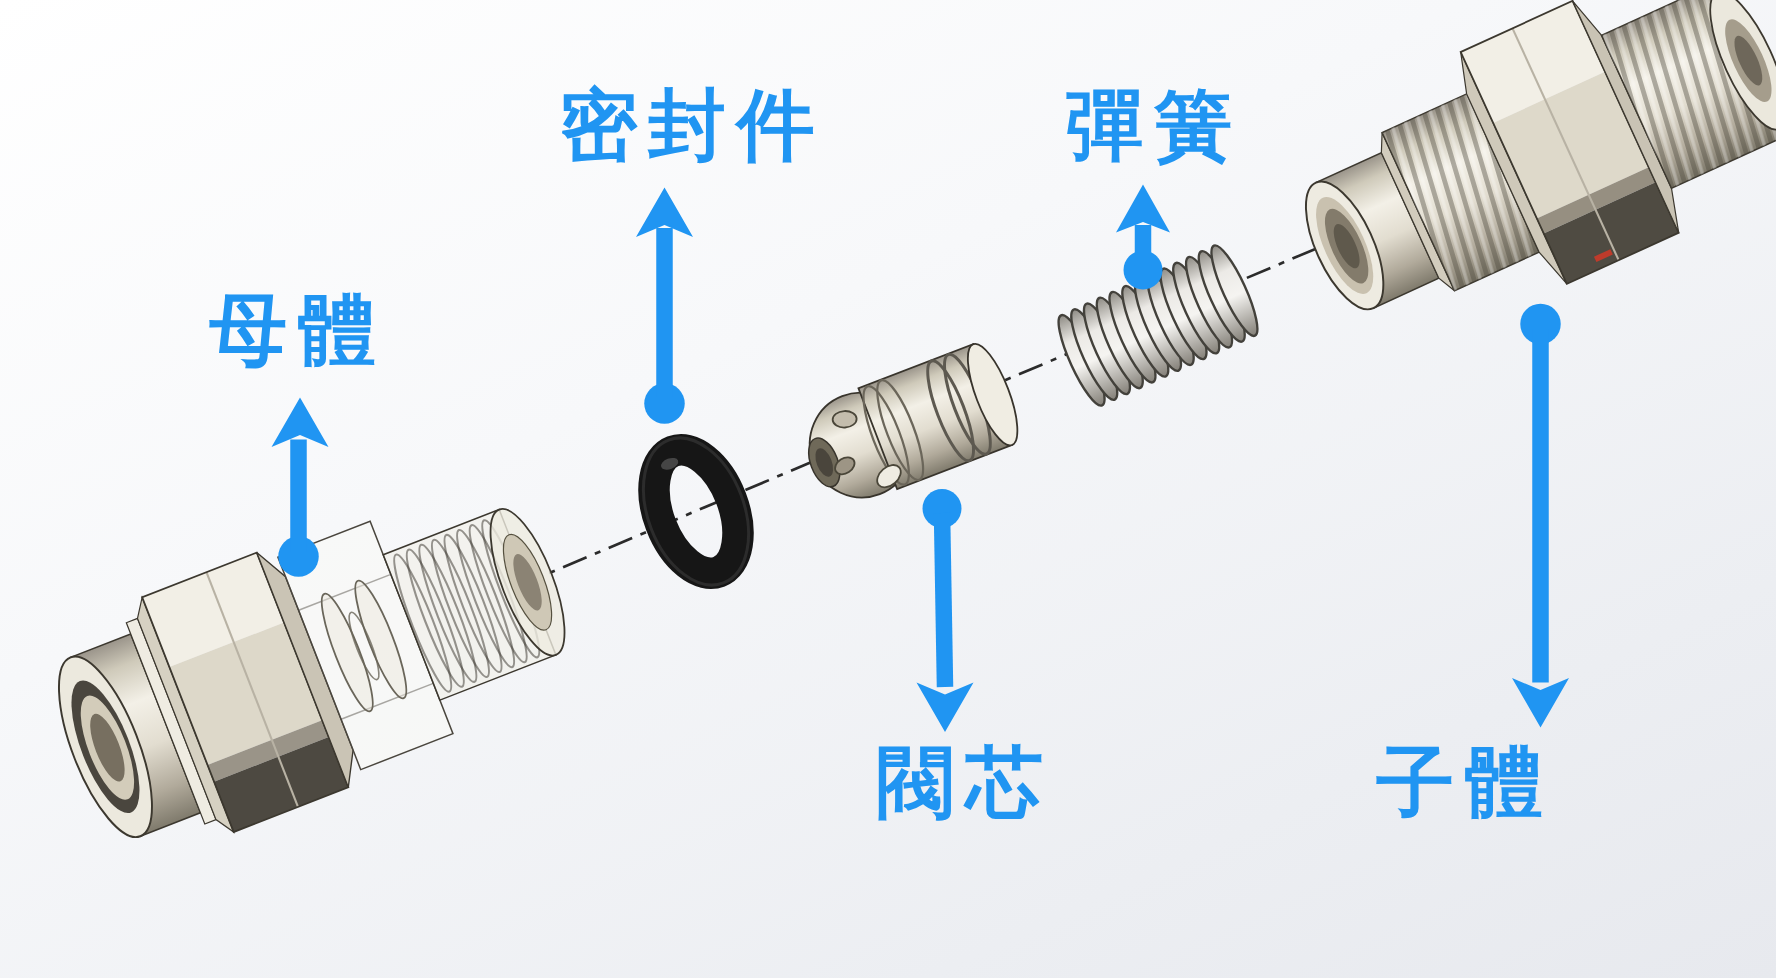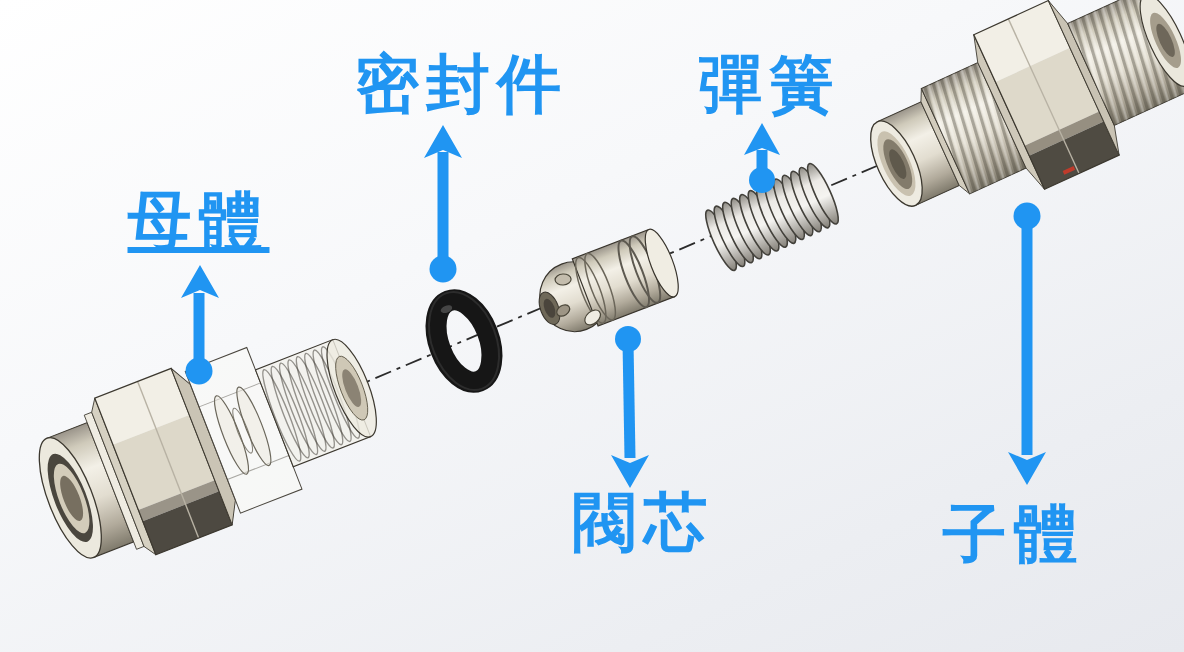--- a/index.html
+++ b/index.html
@@ -8,29 +8,29 @@
     font-family:"DejaVu Sans","Liberation Sans",sans-serif;
   }
   .stage{
     position:relative;width:1184px;height:652px;
     background:linear-gradient(155deg,#ffffff 0%,#f7f8fa 38%,#eceef2 78%,#e7e9ee 100%);
   }
   .stage svg{position:absolute;left:0;top:0;}
   .part-label{
     position:absolute;transform:translate(-50%,-50%);
     color:#2095F2;
-    font-weight:900;font-size:64px;line-height:1;
+    font-weight:900;font-size:52px;line-height:1;
     letter-spacing:7px;text-indent:7px;white-space:nowrap;
     user-select:none;
   }
-  .lbl-female{left:195px;top:221px;text-decoration:underline;}
+  .lbl-female{left:195px;top:221px;}
   .lbl-seal{left:458px;top:84px;}
   .lbl-spring{left:766px;top:84px;}
   .lbl-valve{left:640px;top:522px;}
-  .lbl-male{left:1010px;top:522px;margin-top:12px;}
+  .lbl-male{left:973px;top:522px;}
 </style>
 </head>
 <body>
 
 <div class="stage">
 
 <svg width="1184" height="652" viewBox="0 0 1184 652">
   <defs>
     <linearGradient id="gBeige" x1="0" y1="0" x2="0" y2="1">
       <stop offset="0" stop-color="#9a948a"></stop>

